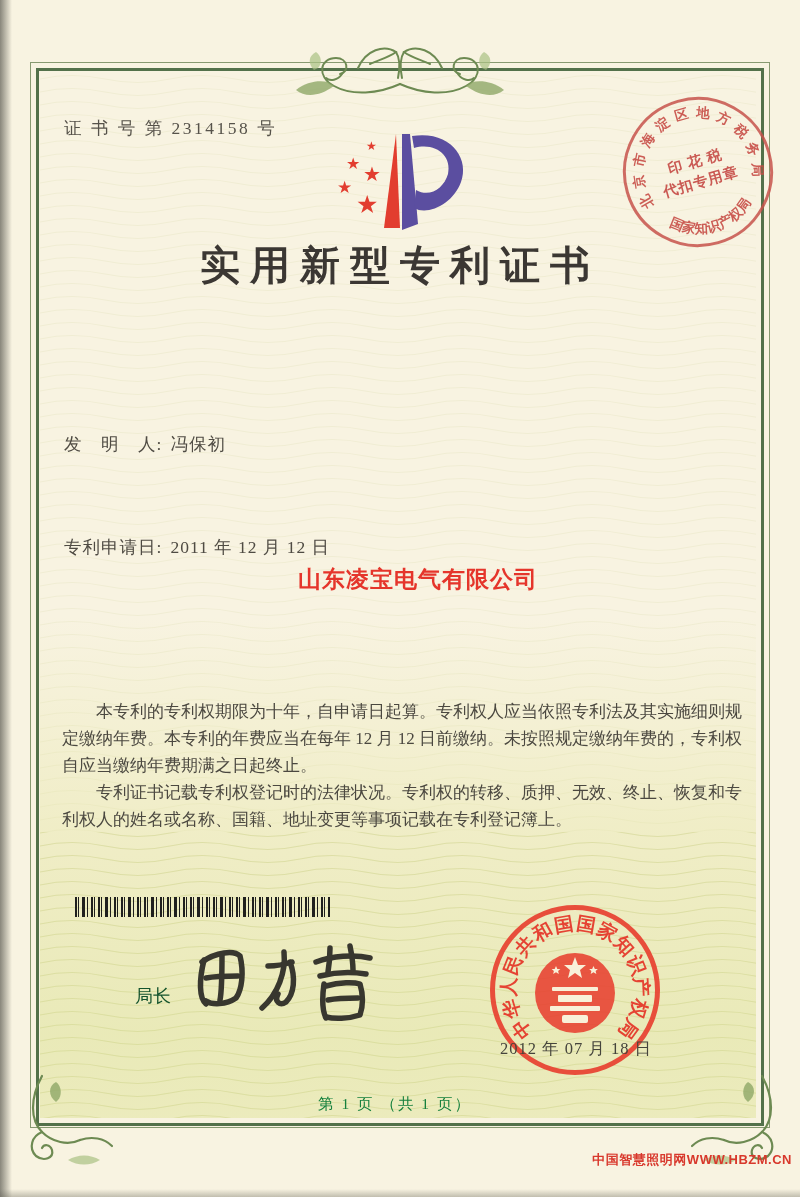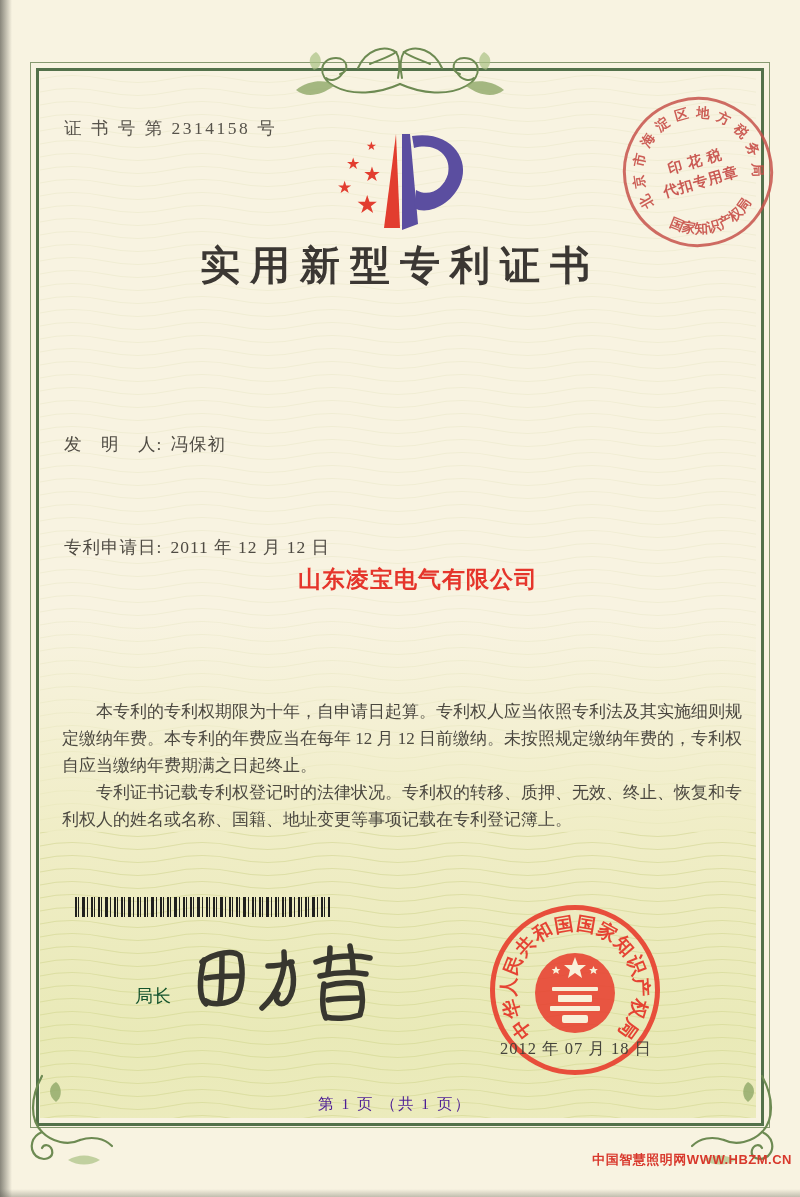--- a/index.html
+++ b/index.html
@@ -43,21 +43,21 @@
   #seal-emblem{position:absolute;left:45px;top:43px;}
   #seal-date{left:488px;top:1038px;width:176px;text-align:center;font-size:16.5px;letter-spacing:1px;color:#45443c;z-index:4;white-space:nowrap;}
   
   #tax-stamp{left:618px;top:92px;width:160px;height:160px;z-index:2;transform:rotate(-16deg);}
   #tax-stamp .ring{position:absolute;left:5px;top:5px;width:144px;height:144px;border:3.5px solid rgba(199,82,75,.85);border-radius:50%;}
   #tax-stamp .arc-char{font-size:13.5px;font-weight:700;color:rgba(198,76,70,.9);}
   .tax-line{position:absolute;width:100%;text-align:center;font-size:14.5px;font-weight:700;color:rgba(198,76,70,.92);letter-spacing:1px;}
   #tax-line1{top:60px;}
   #tax-line2{top:81px;}
   
-  #footer-page{left:0;top:1094px;width:790px;text-align:center;font-size:15.5px;letter-spacing:2px;color:#4c1d95;z-index:2;}
+  #footer-page{left:0;top:1094px;width:790px;text-align:center;font-size:15.5px;letter-spacing:2px;color:#15803d;z-index:2;}
   #site-credit{right:8px;top:1151px;font-size:13px;font-weight:700;color:#d8382c;z-index:5;letter-spacing:.5px;
                font-family:"Liberation Sans","DejaVu Sans",sans-serif;}
   
   .arc{position:absolute;left:0;top:0;width:100%;height:100%;}
   .arc-char{position:absolute;left:50%;top:50%;width:22px;height:22px;margin:-11px 0 0 -11px;
             text-align:center;line-height:22px;transform-origin:50% 50%;}
   
   .orn{z-index:2;}
 </style>
 </head>

